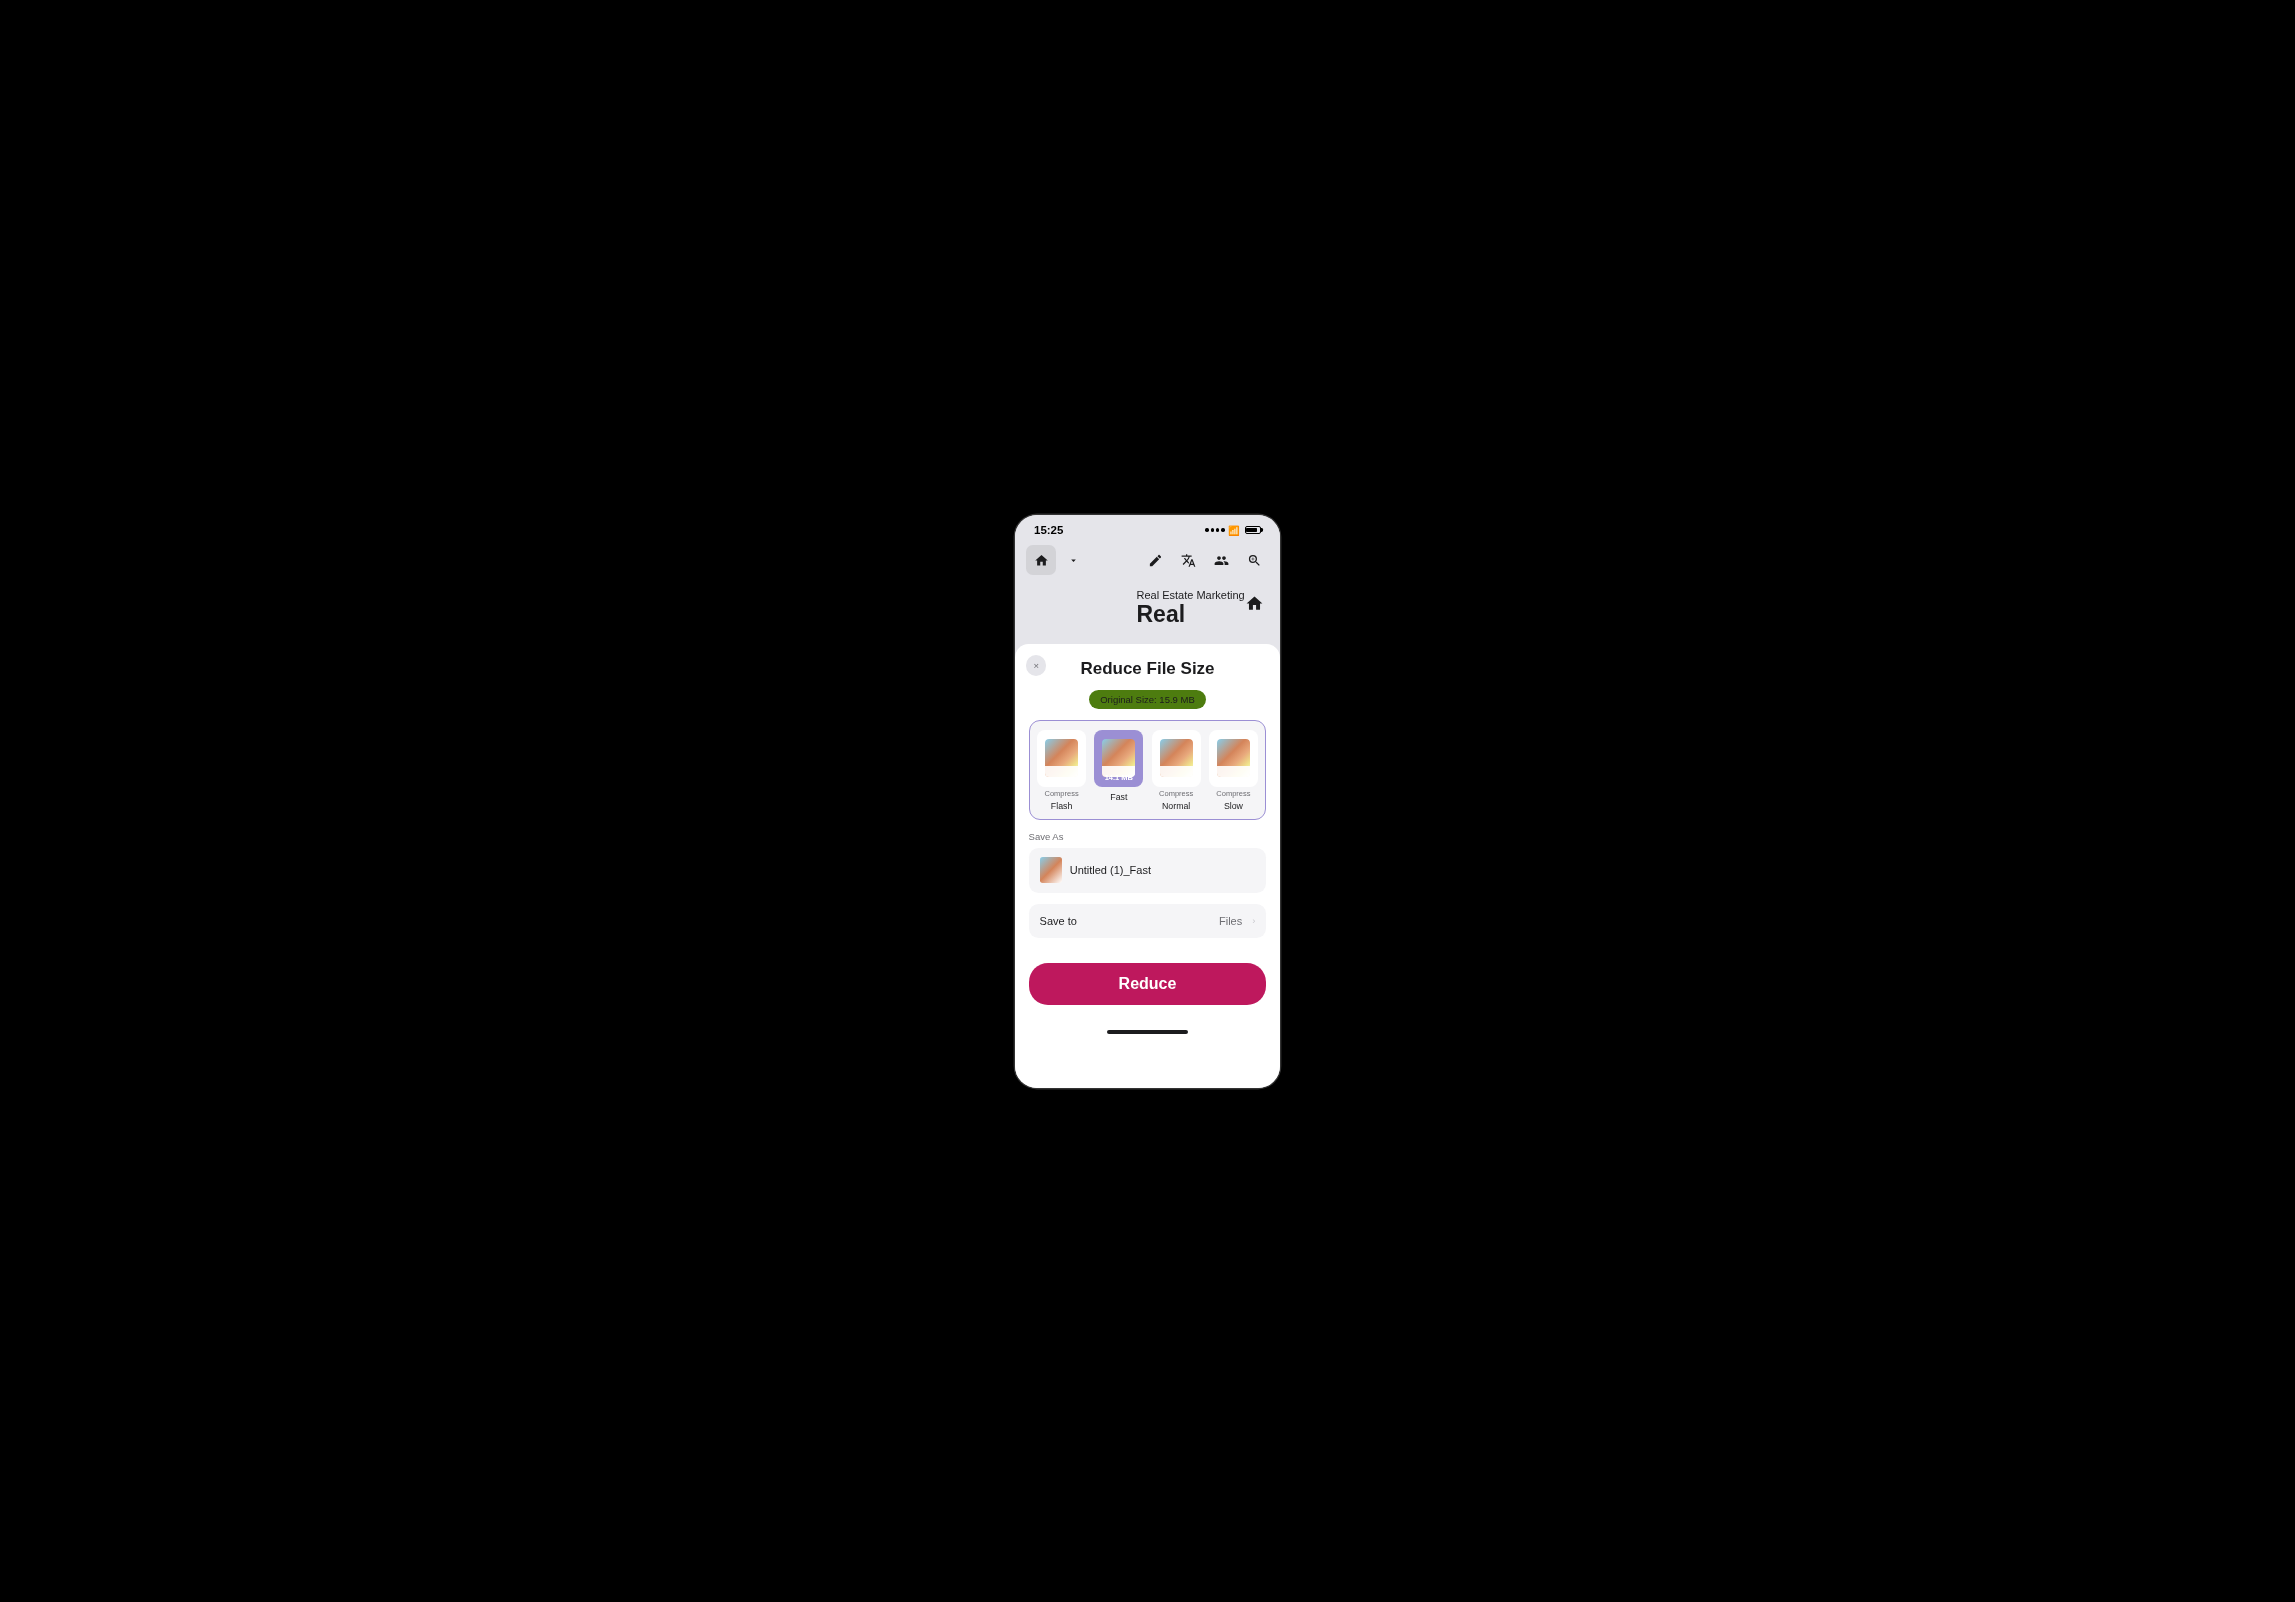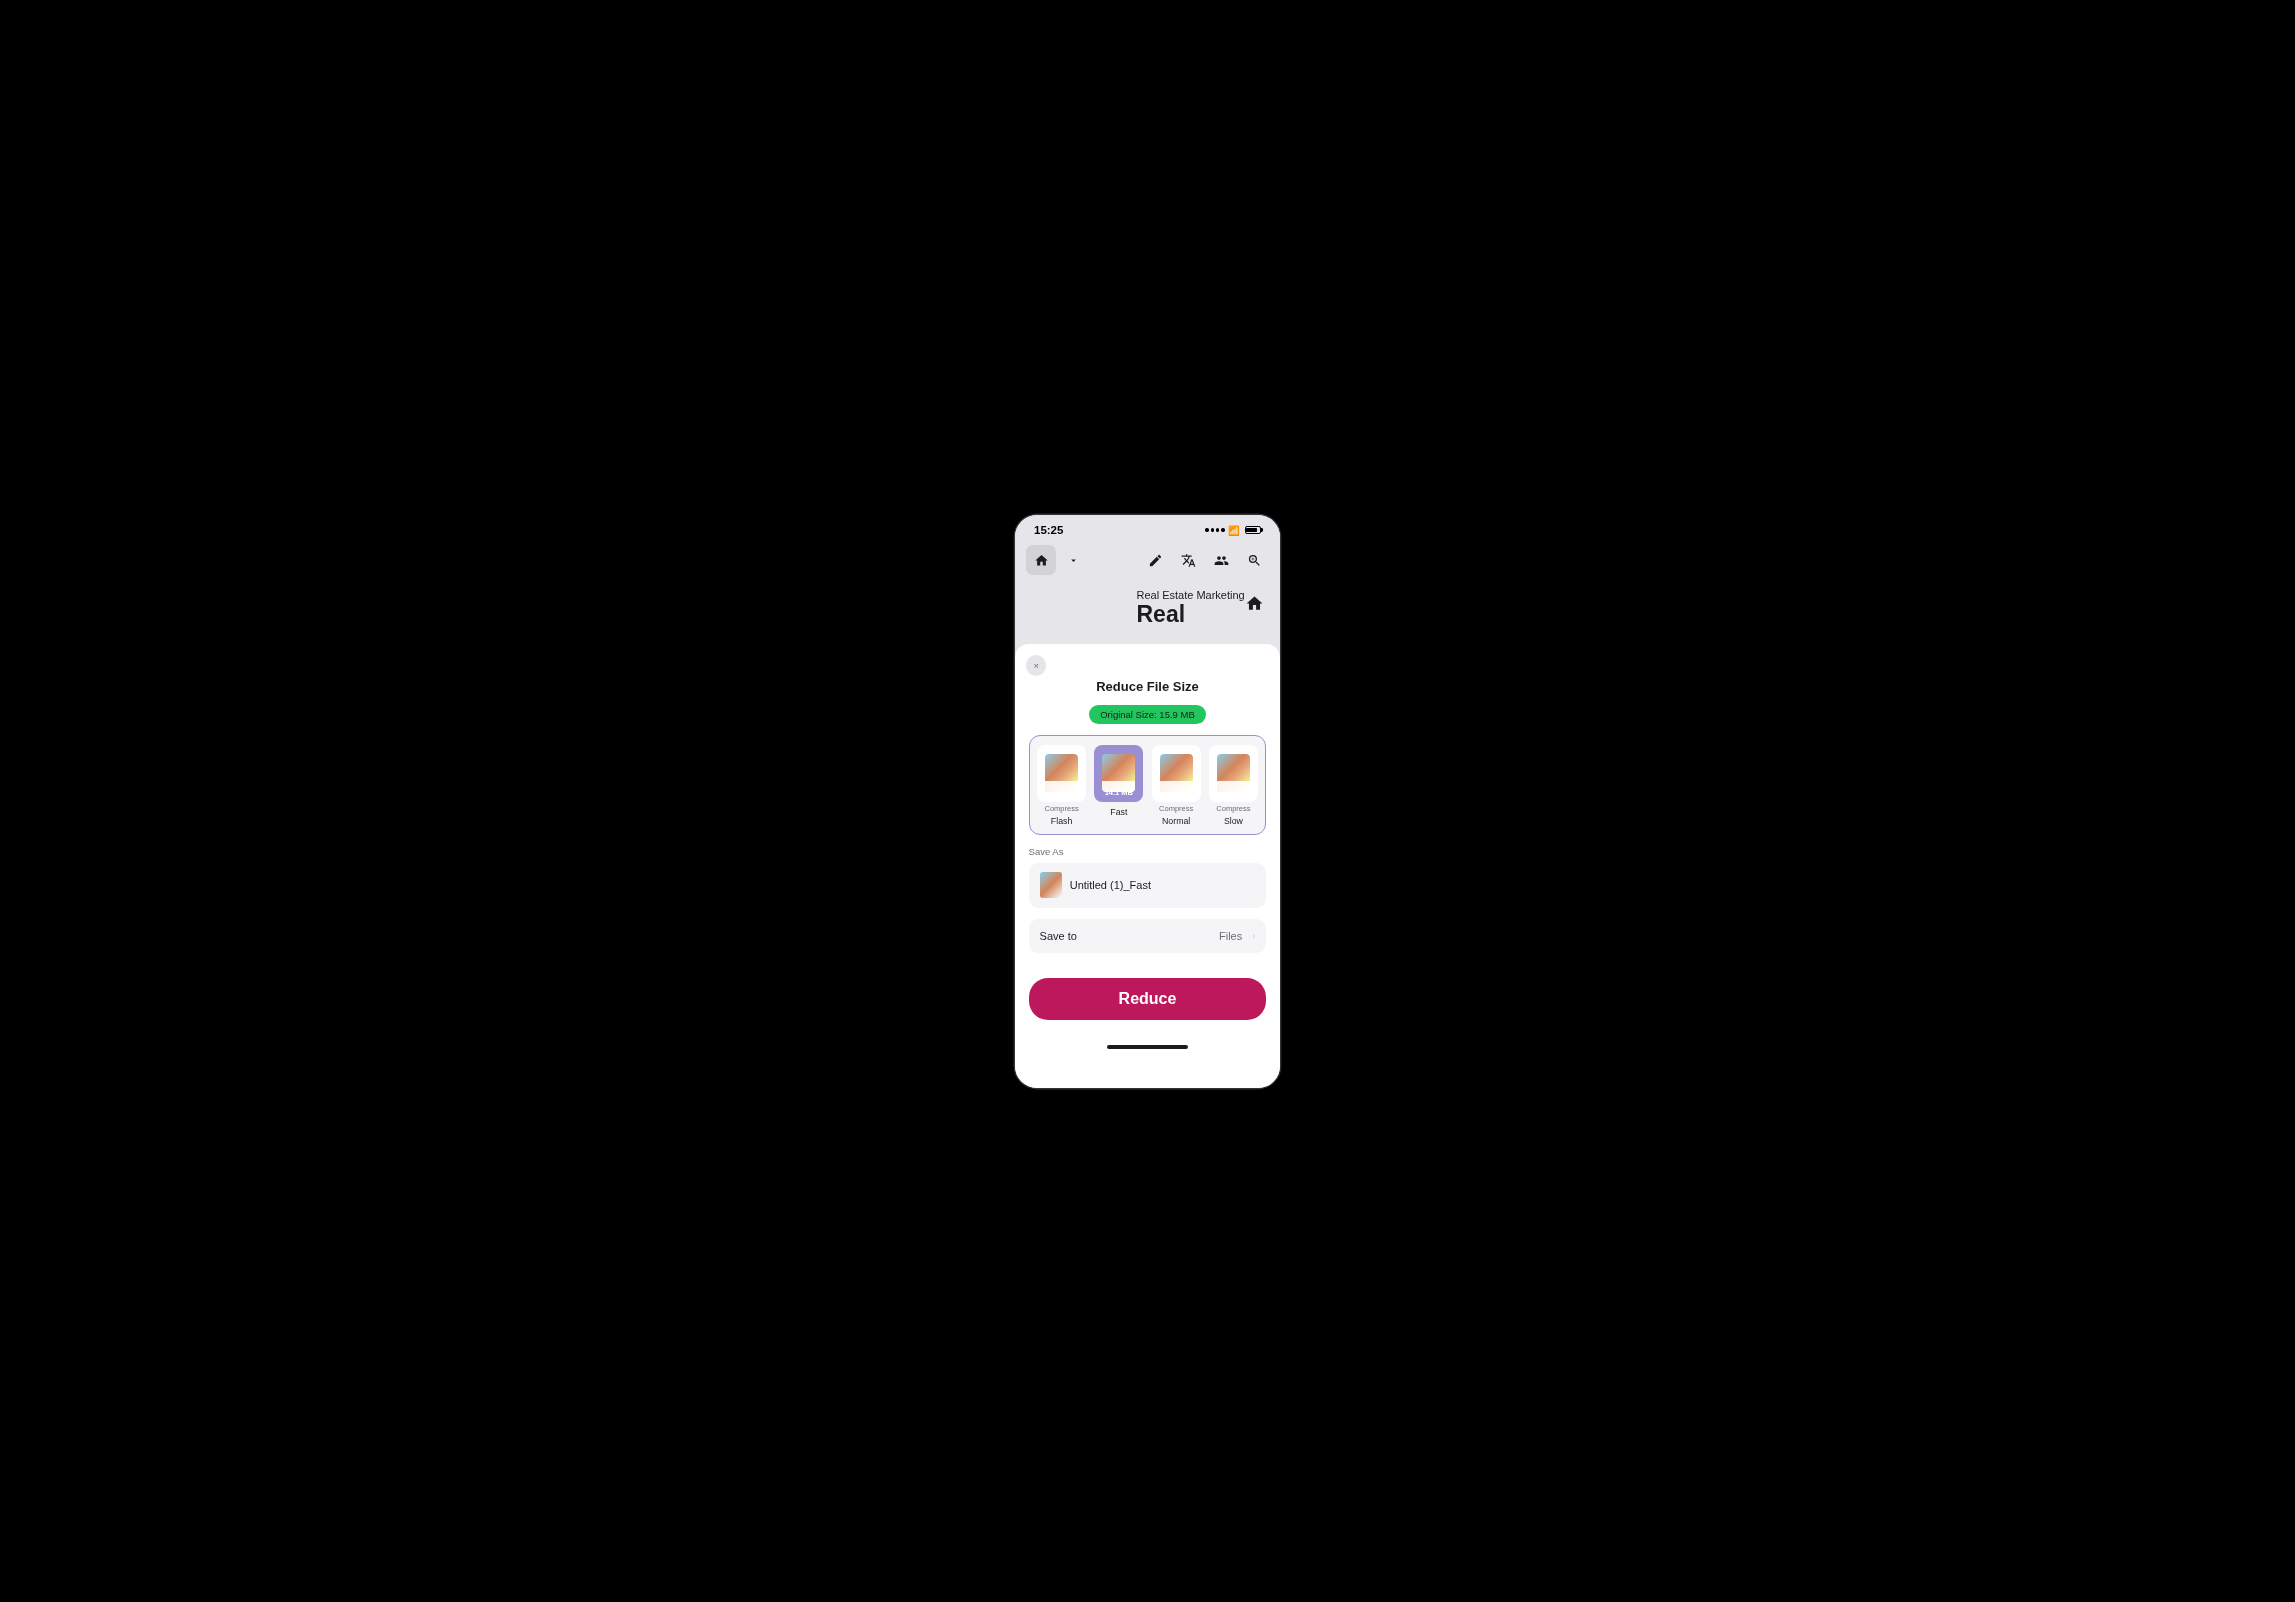--- a/index.html
+++ b/index.html
@@ -149,28 +149,27 @@
       border-radius: 50%;
       display: flex;
       align-items: center;
       justify-content: center;
       cursor: pointer;
       font-size: 9.5px;
       color: #6e6e73;
     }
     .sheet-title {
       text-align: center;
-      font-size: 13px;
+      font-size: 17px;
       font-weight: 600;
       color: #1c1c1e;
       padding-top: 1.4px;
-      margin-top: 20px;
     }
     .original-size-badge {
-      background: #22c55e;
+      background: #4d7c0f;
       border-radius: 13.6px;
       padding: 4.1px 11px;
       font-size: 9.5px;
       color: #1c1c1e;
       align-self: center;
     }
     
     .compress-options-wrapper {
       border: 1.4px solid #9b8fd4;
       border-radius: 11px;

